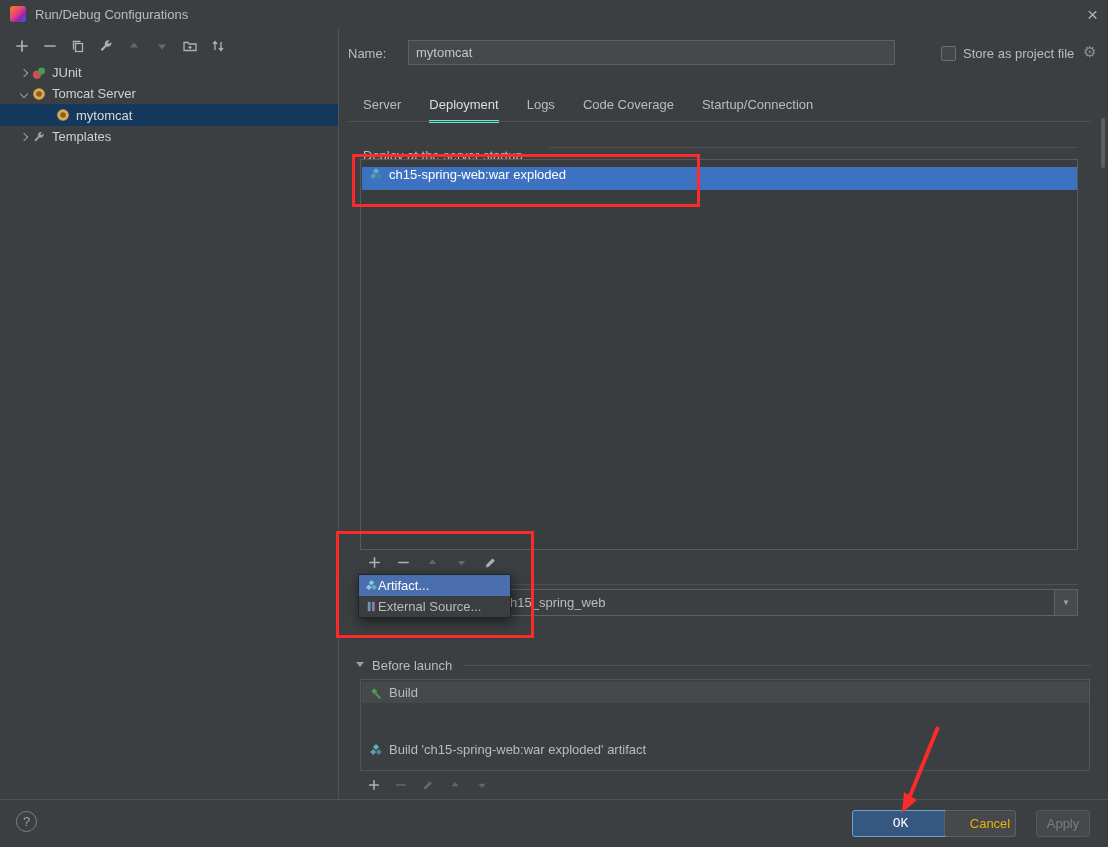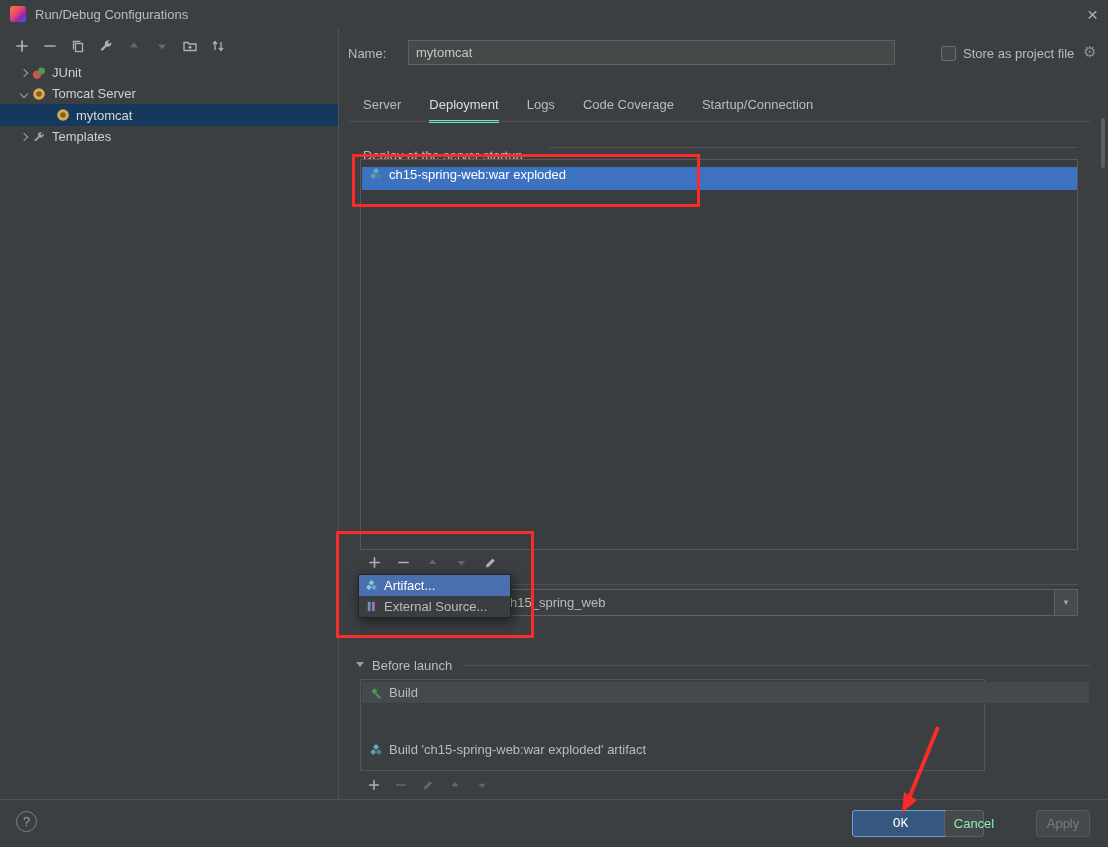--- a/index.html
+++ b/index.html
@@ -37,35 +37,35 @@
   .listbox { position:absolute; left:360px; top:159px; width:718px; height:391px; border:1px solid #565a5c; background:#3a3d3f; }
   .dep-row { position:absolute; left:1px; top:7px; width:715px; height:23px; background:#3d72c0; display:flex; align-items:flex-start; color:#ffffff; cursor:pointer; }
   .dep-row .ic { margin-left:7px; }
   .dep-row .lbl { margin-left:6px; }
   .list-toolbar { position:absolute; left:366px; top:554px; display:flex; gap:13px; align-items:center; }
   .combo { position:absolute; left:501px; top:589px; width:577px; height:27px; border:1px solid #5e6164; background:#3c3f41; display:flex; align-items:center; cursor:pointer; }
   .combo-text { flex:1; padding-left:8px; color:#bbbbbb; }
   .combo-btn { width:23px; height:100%; border-left:1px solid #5e6164; background:#474b4e; display:flex; align-items:center; justify-content:center; font-size:8px; color:#a3a6a8; }
   
   .popup { position:absolute; left:358px; top:574px; width:153px; background:#3b3e40; border:1px solid #232525; box-shadow:2px 4px 12px rgba(0,0,0,.55); }
-  .pop-row { height:21px; display:flex; align-items:center; padding-left:6px; gap:6px; cursor:pointer; color:#bbbbbb; }
+  .pop-row { height:21px; display:flex; align-items:center; padding-left:6px; cursor:pointer; color:#bbbbbb; }
   .pop-row.sel { background:#4b6eaf; color:#ffffff; }
   
-  .bl-box { position:absolute; left:360px; top:679px; width:625px; height:92px; border:1px solid #515557; }
+  .bl-box { position:absolute; left:360px; top:679px; width:730px; height:92px; border:1px solid #515557; }
   .bl-row { position:absolute; left:1px; width:727px; height:21px; display:flex; align-items:center; cursor:pointer; }
   .bl-row .lbl { margin-left:6px; }
   .bl-row .ic { margin-left:7px; }
   .bl-row1 { top:2px; background:#45494c; }
   .bl-row2 { top:36px;margin-top:23px; }
   .bl-toolbar { position:absolute; left:366px; top:777px; display:flex; gap:11px; align-items:center; }
   
   .help-btn { position:absolute; left:16px; top:811px; width:21px; height:21px; border:1.5px solid #7f8284; border-radius:50%; display:flex; align-items:center; justify-content:center; color:#9da0a3; font-size:13px; cursor:pointer; }
   .btn { position:absolute; top:810px; height:27px; border-radius:3px; display:flex; align-items:center; justify-content:center; font-size:13px; cursor:pointer; }
   .btn-ok { left:852px; width:97px; background:#365880; border:1px solid #6a9fd8; color:#ffffff;font-family:Liberation Mono, monospace; }
-  .btn-cancel { left:944px; width:40px; background:#46494b; border:1px solid #5e6164; color:#86efac;padding-left:20px; }
+  .btn-cancel { left:944px; width:72px; background:#46494b; border:1px solid #5e6164; color:#eab308;padding-left:20px; }
   .btn-apply { left:1036px; width:54px; background:#46494b; border:1px solid #55585a; color:#797d7f; }
   
   .red-rect { position:absolute; border:3px solid #f92b2b; pointer-events:none; }
   .sb-thumb { position:absolute; left:1101px; top:118px; width:4px; height:50px; background:#5a5e60; border-radius:2px; }
   .section-label { position:absolute; color:#bbbbbb; }
   .gear { position:absolute; left:1083px; top:43px; color:#8c8f91; font-size:15px; cursor:pointer; }
   .bl-arrow { position:absolute; left:356px; top:662px; width:0; height:0; border-left:4.5px solid transparent; border-right:4.5px solid transparent; border-top:5.5px solid #9a9da0; cursor:pointer; }
 </style>
 </head>
 <body>

